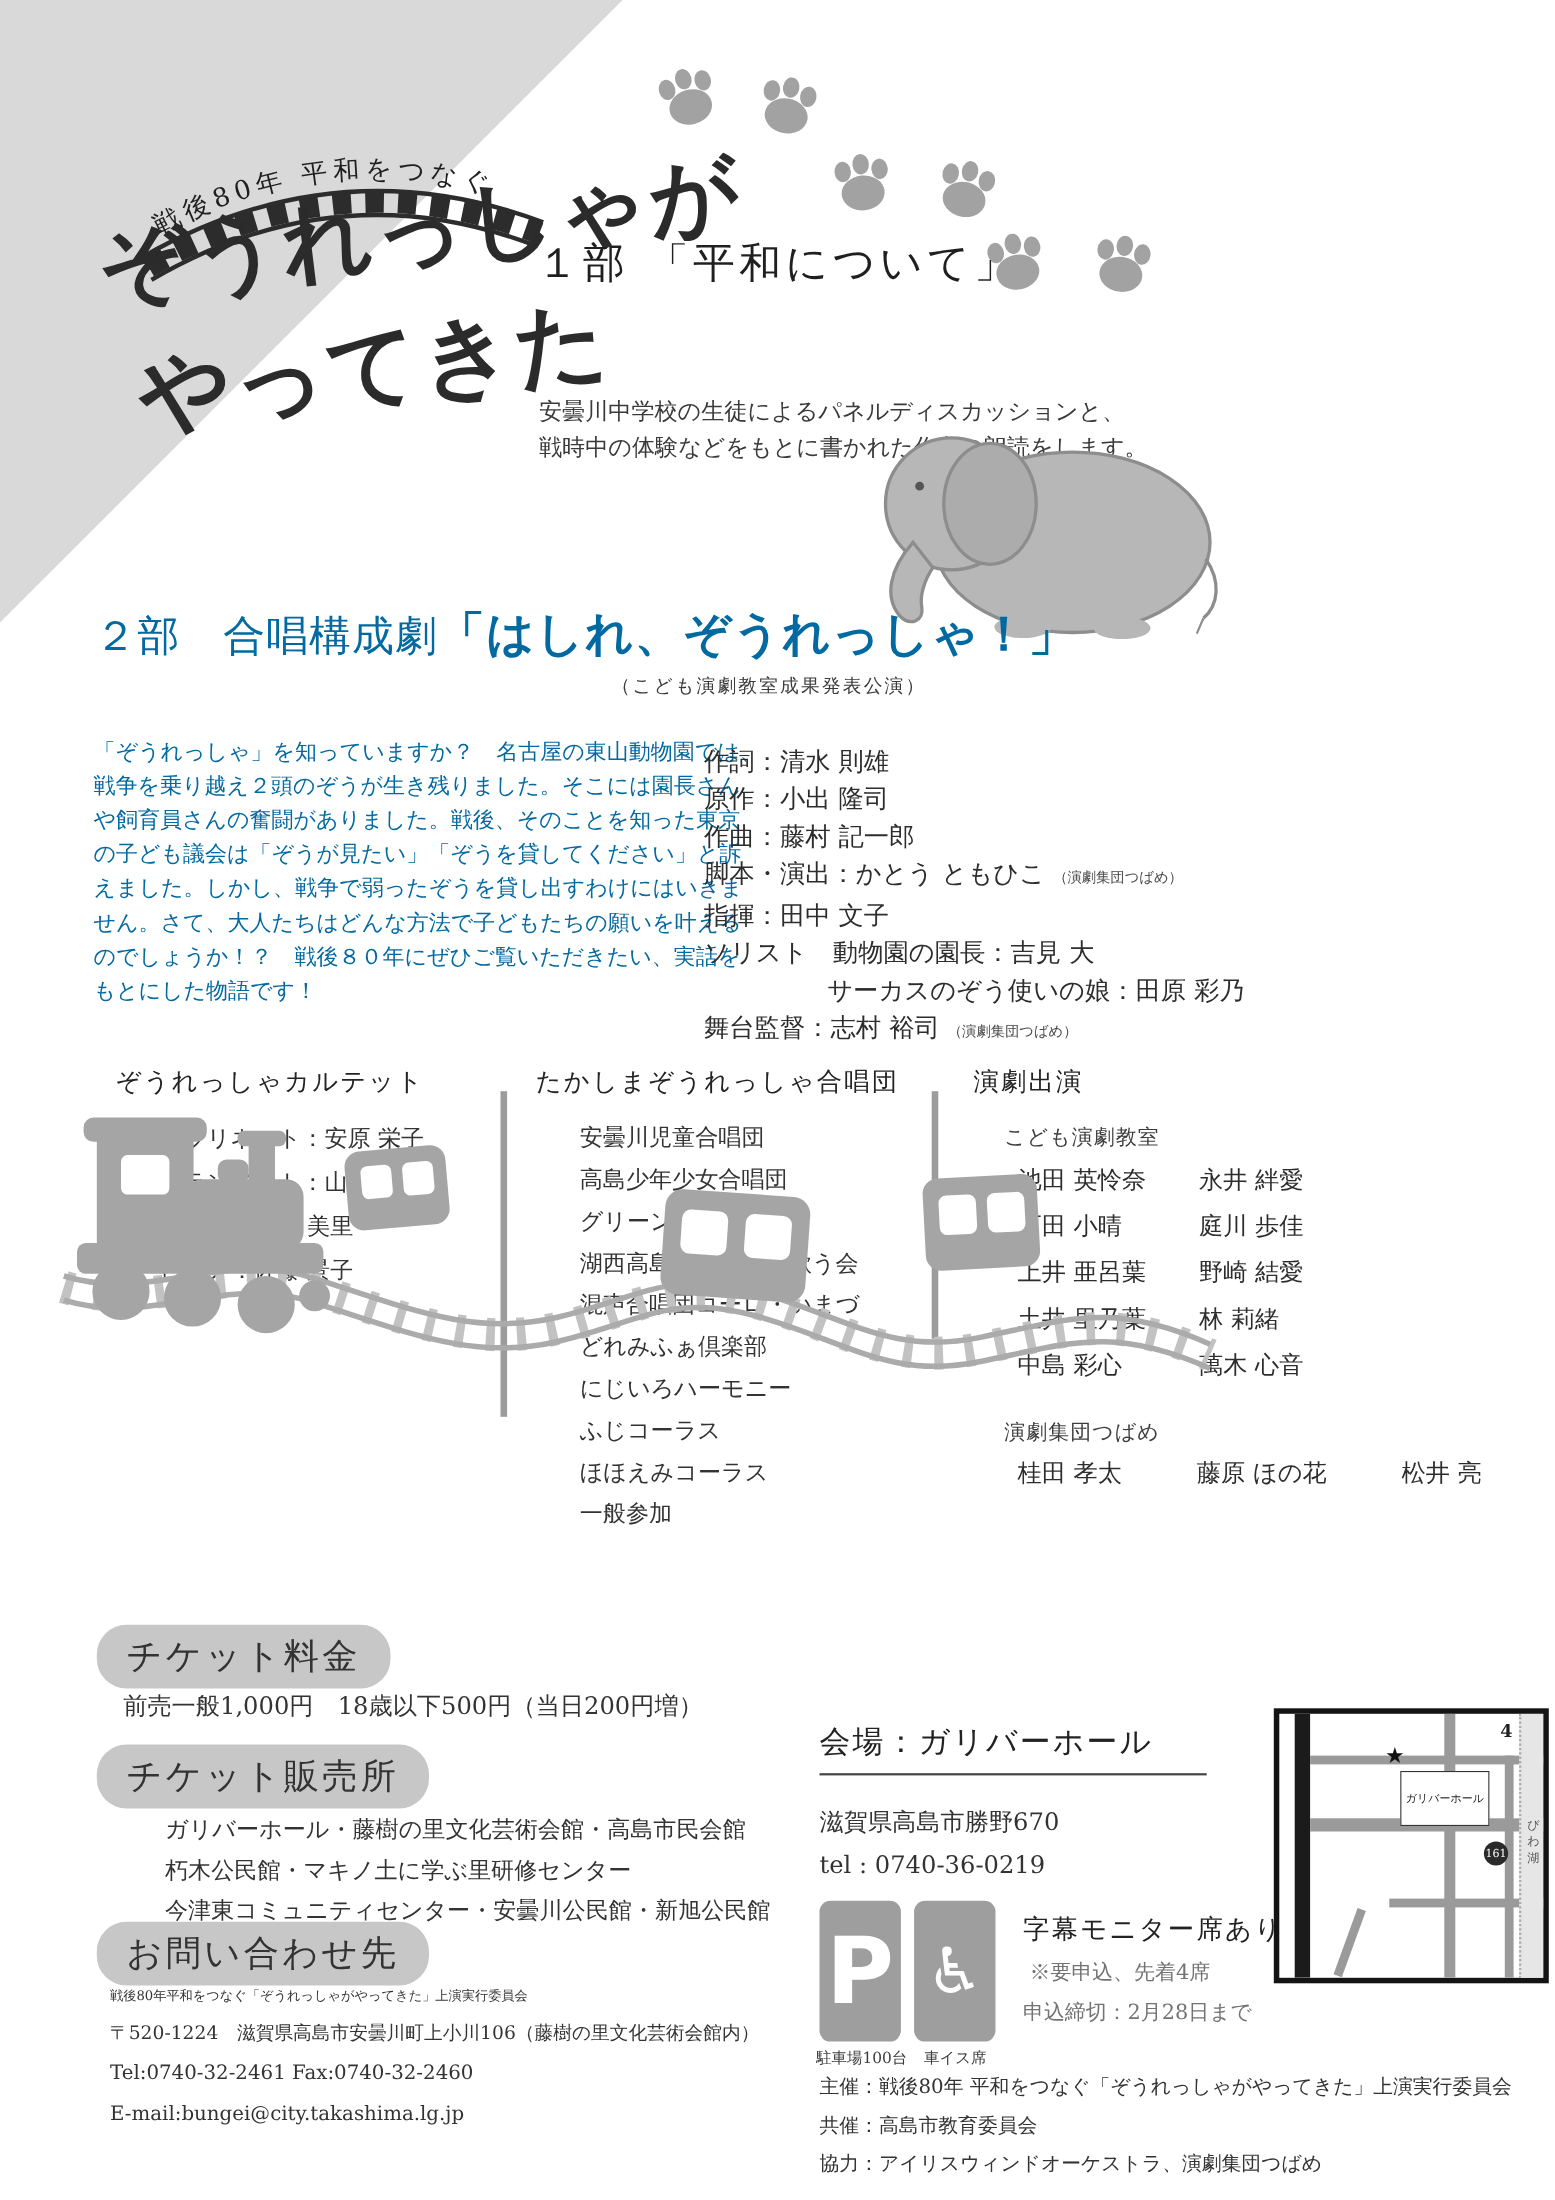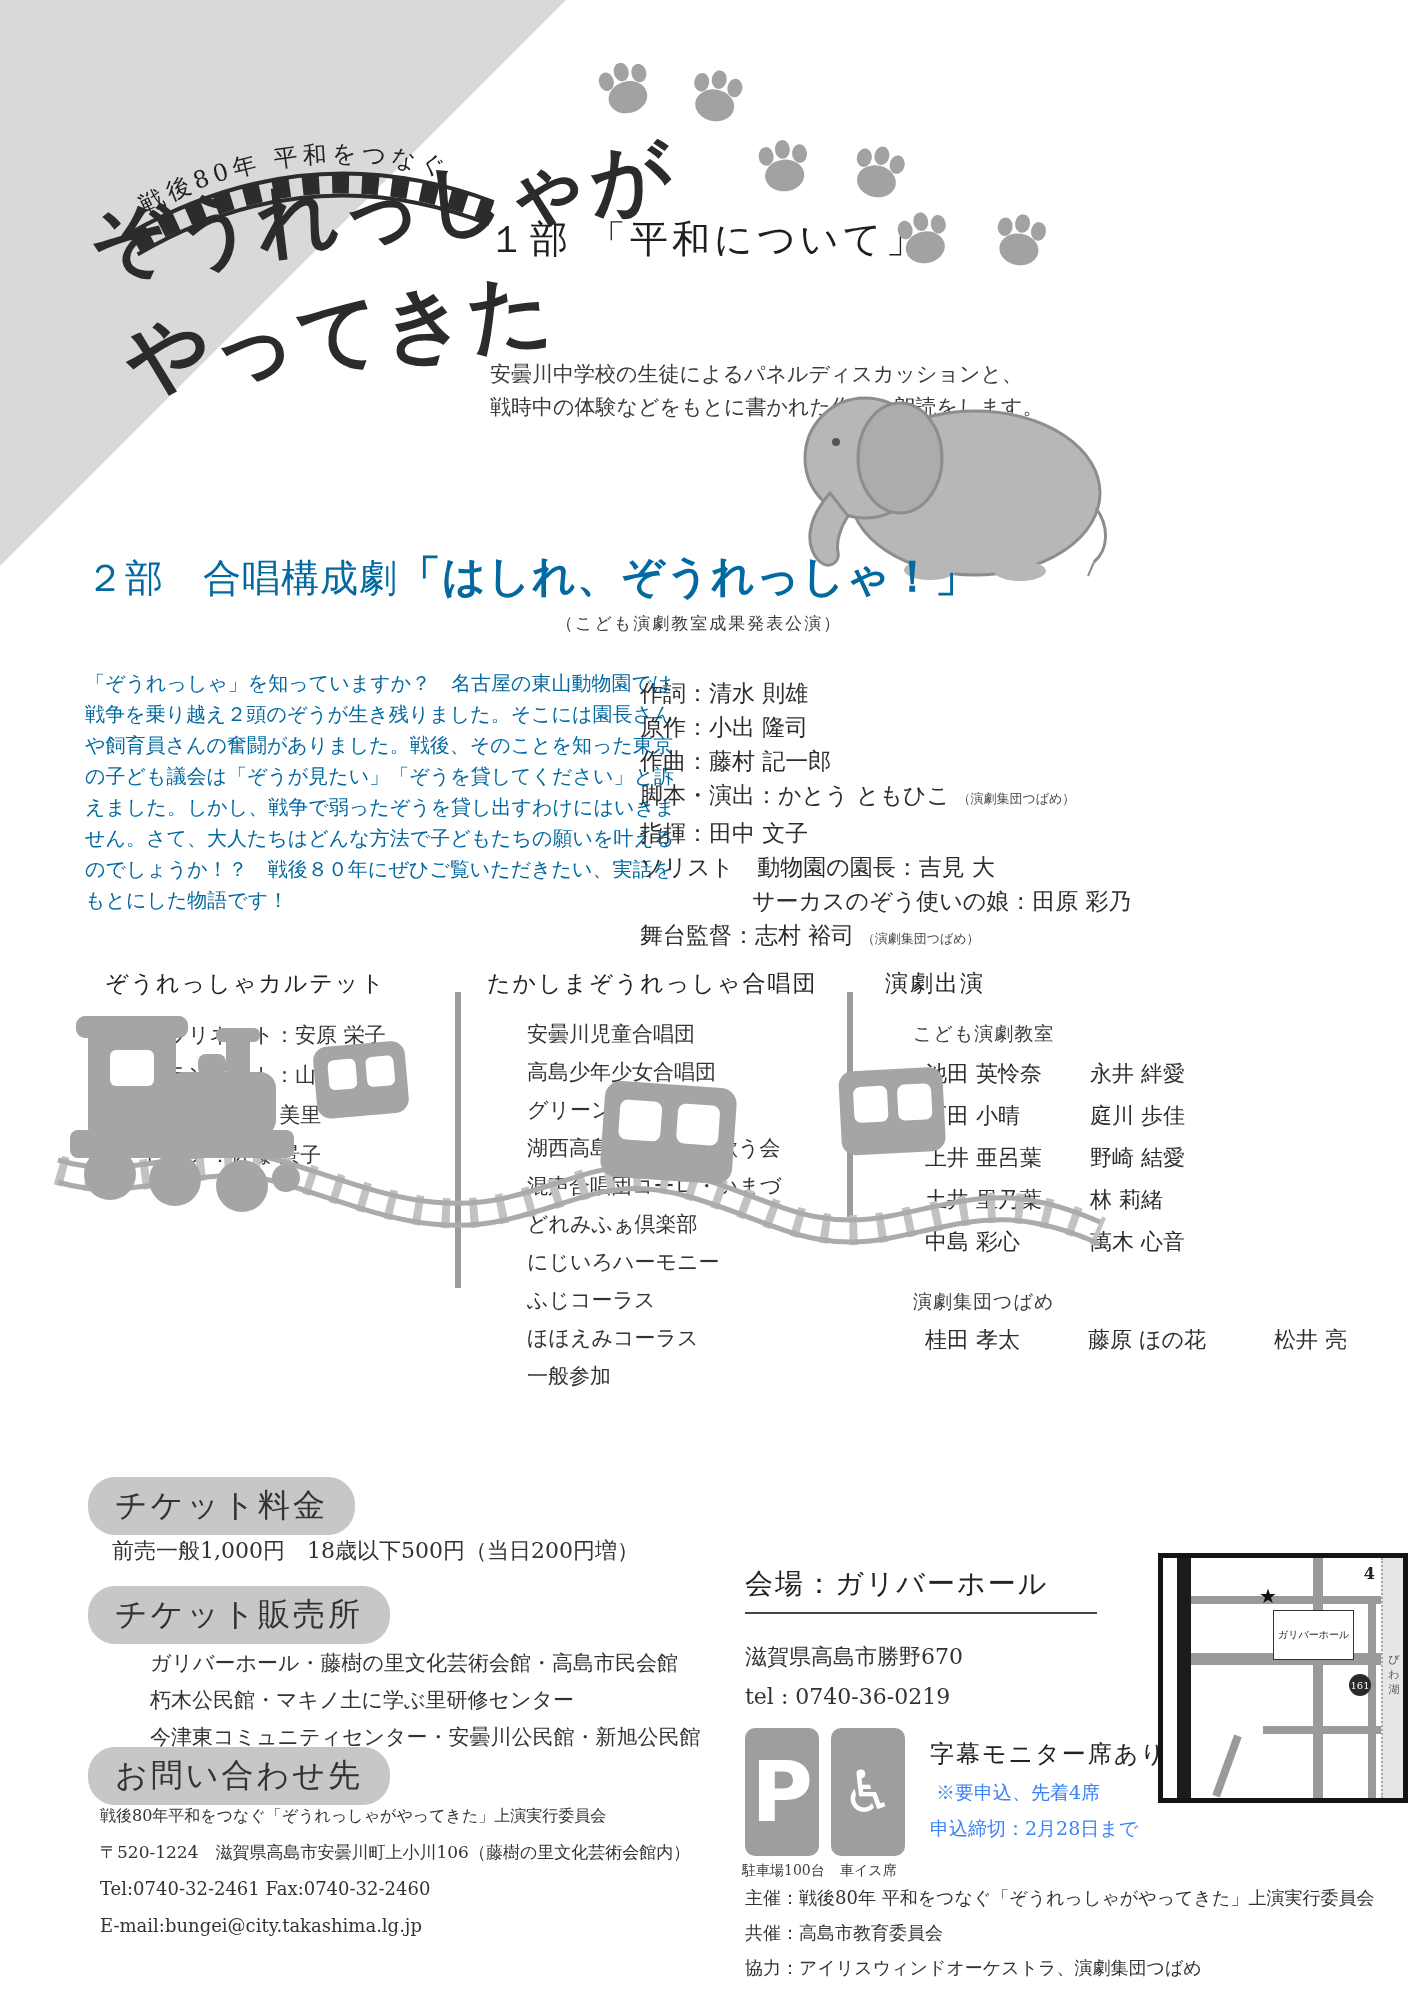--- a/index.html
+++ b/index.html
@@ -26,32 +26,32 @@
   .name-col{font-size:22px;line-height:42px;color:#2d2d2d;white-space:nowrap}
   .badge{display:inline-block;background:#c7c7c7;color:#333;border-radius:27px;padding:7px 27px;font-size:32px;letter-spacing:3px;white-space:nowrap}
   .body-line{color:#333;white-space:nowrap}
   .venue-h{font-size:28px;letter-spacing:2px;color:#222;white-space:nowrap}
   .rule{height:2px;background:#444}
   .sign-box{width:74px;height:128px;background:#9e9e9e;border-radius:10px;display:flex;align-items:center;justify-content:center}
   .sign-box .p{font-family:"DejaVu Sans","Liberation Sans",sans-serif;font-weight:700;font-size:84px;color:#fff;line-height:1}
   .sign-box .wc{font-size:58px;color:#fff;line-height:1;font-family:"DejaVu Sans","Liberation Sans",sans-serif}
   .cap{font-size:14px;color:#3c3c3c;white-space:nowrap}
   .access-1{font-size:24px;letter-spacing:2px;color:#222;white-space:nowrap}
-  .access-2{font-size:19px;color:#3b82f6;white-space:nowrap}
+  .access-2{font-size:19px;color:#737373;white-space:nowrap}
   .map{width:250px;height:250px;border:5px solid #141414;background:#fff;overflow:hidden}
   .map .road-v-black{position:absolute;left:14px;top:0;width:14px;height:100%;background:#1b1b1b}
   .map .road{position:absolute;background:#9a9a9a}
   .map .lake{position:absolute;right:0;top:0;width:22px;height:100%;background:#e6e6e6;border-left:2px dotted #aaa}
   .map .lake-label{position:absolute;right:3px;top:88px;writing-mode:vertical-rl;font-size:11px;color:#555;letter-spacing:2px}
   .map .star{position:absolute;left:96px;top:26px;font-size:20px;color:#111}
   .map .hall-tag{position:absolute;left:110px;top:52px;border:1px solid #333;background:#fff;font-size:10px;padding:17px 4px;color:#222;white-space:nowrap}
   .map .route{position:absolute;left:186px;top:116px;width:22px;height:22px;border-radius:50%;background:#2a2a2a;color:#fff;font-size:10px;display:flex;align-items:center;justify-content:center}
   .map .r4{position:absolute;right:28px;top:6px;font-size:16px;font-weight:700;color:#222}
   .footer-line{font-size:18px;line-height:35px;color:#333;white-space:nowrap}
-  .contact-l1{font-size:16px}
+  .contact-l1{font-size:12px}
   .contact-l2{font-size:17px}
   .contact-l3{font-size:18px}
   svg{display:block}
 </style>
 </head>
 <body>
 
 <div class="poster">
 
   <div class="abs corner-tri"></div>

